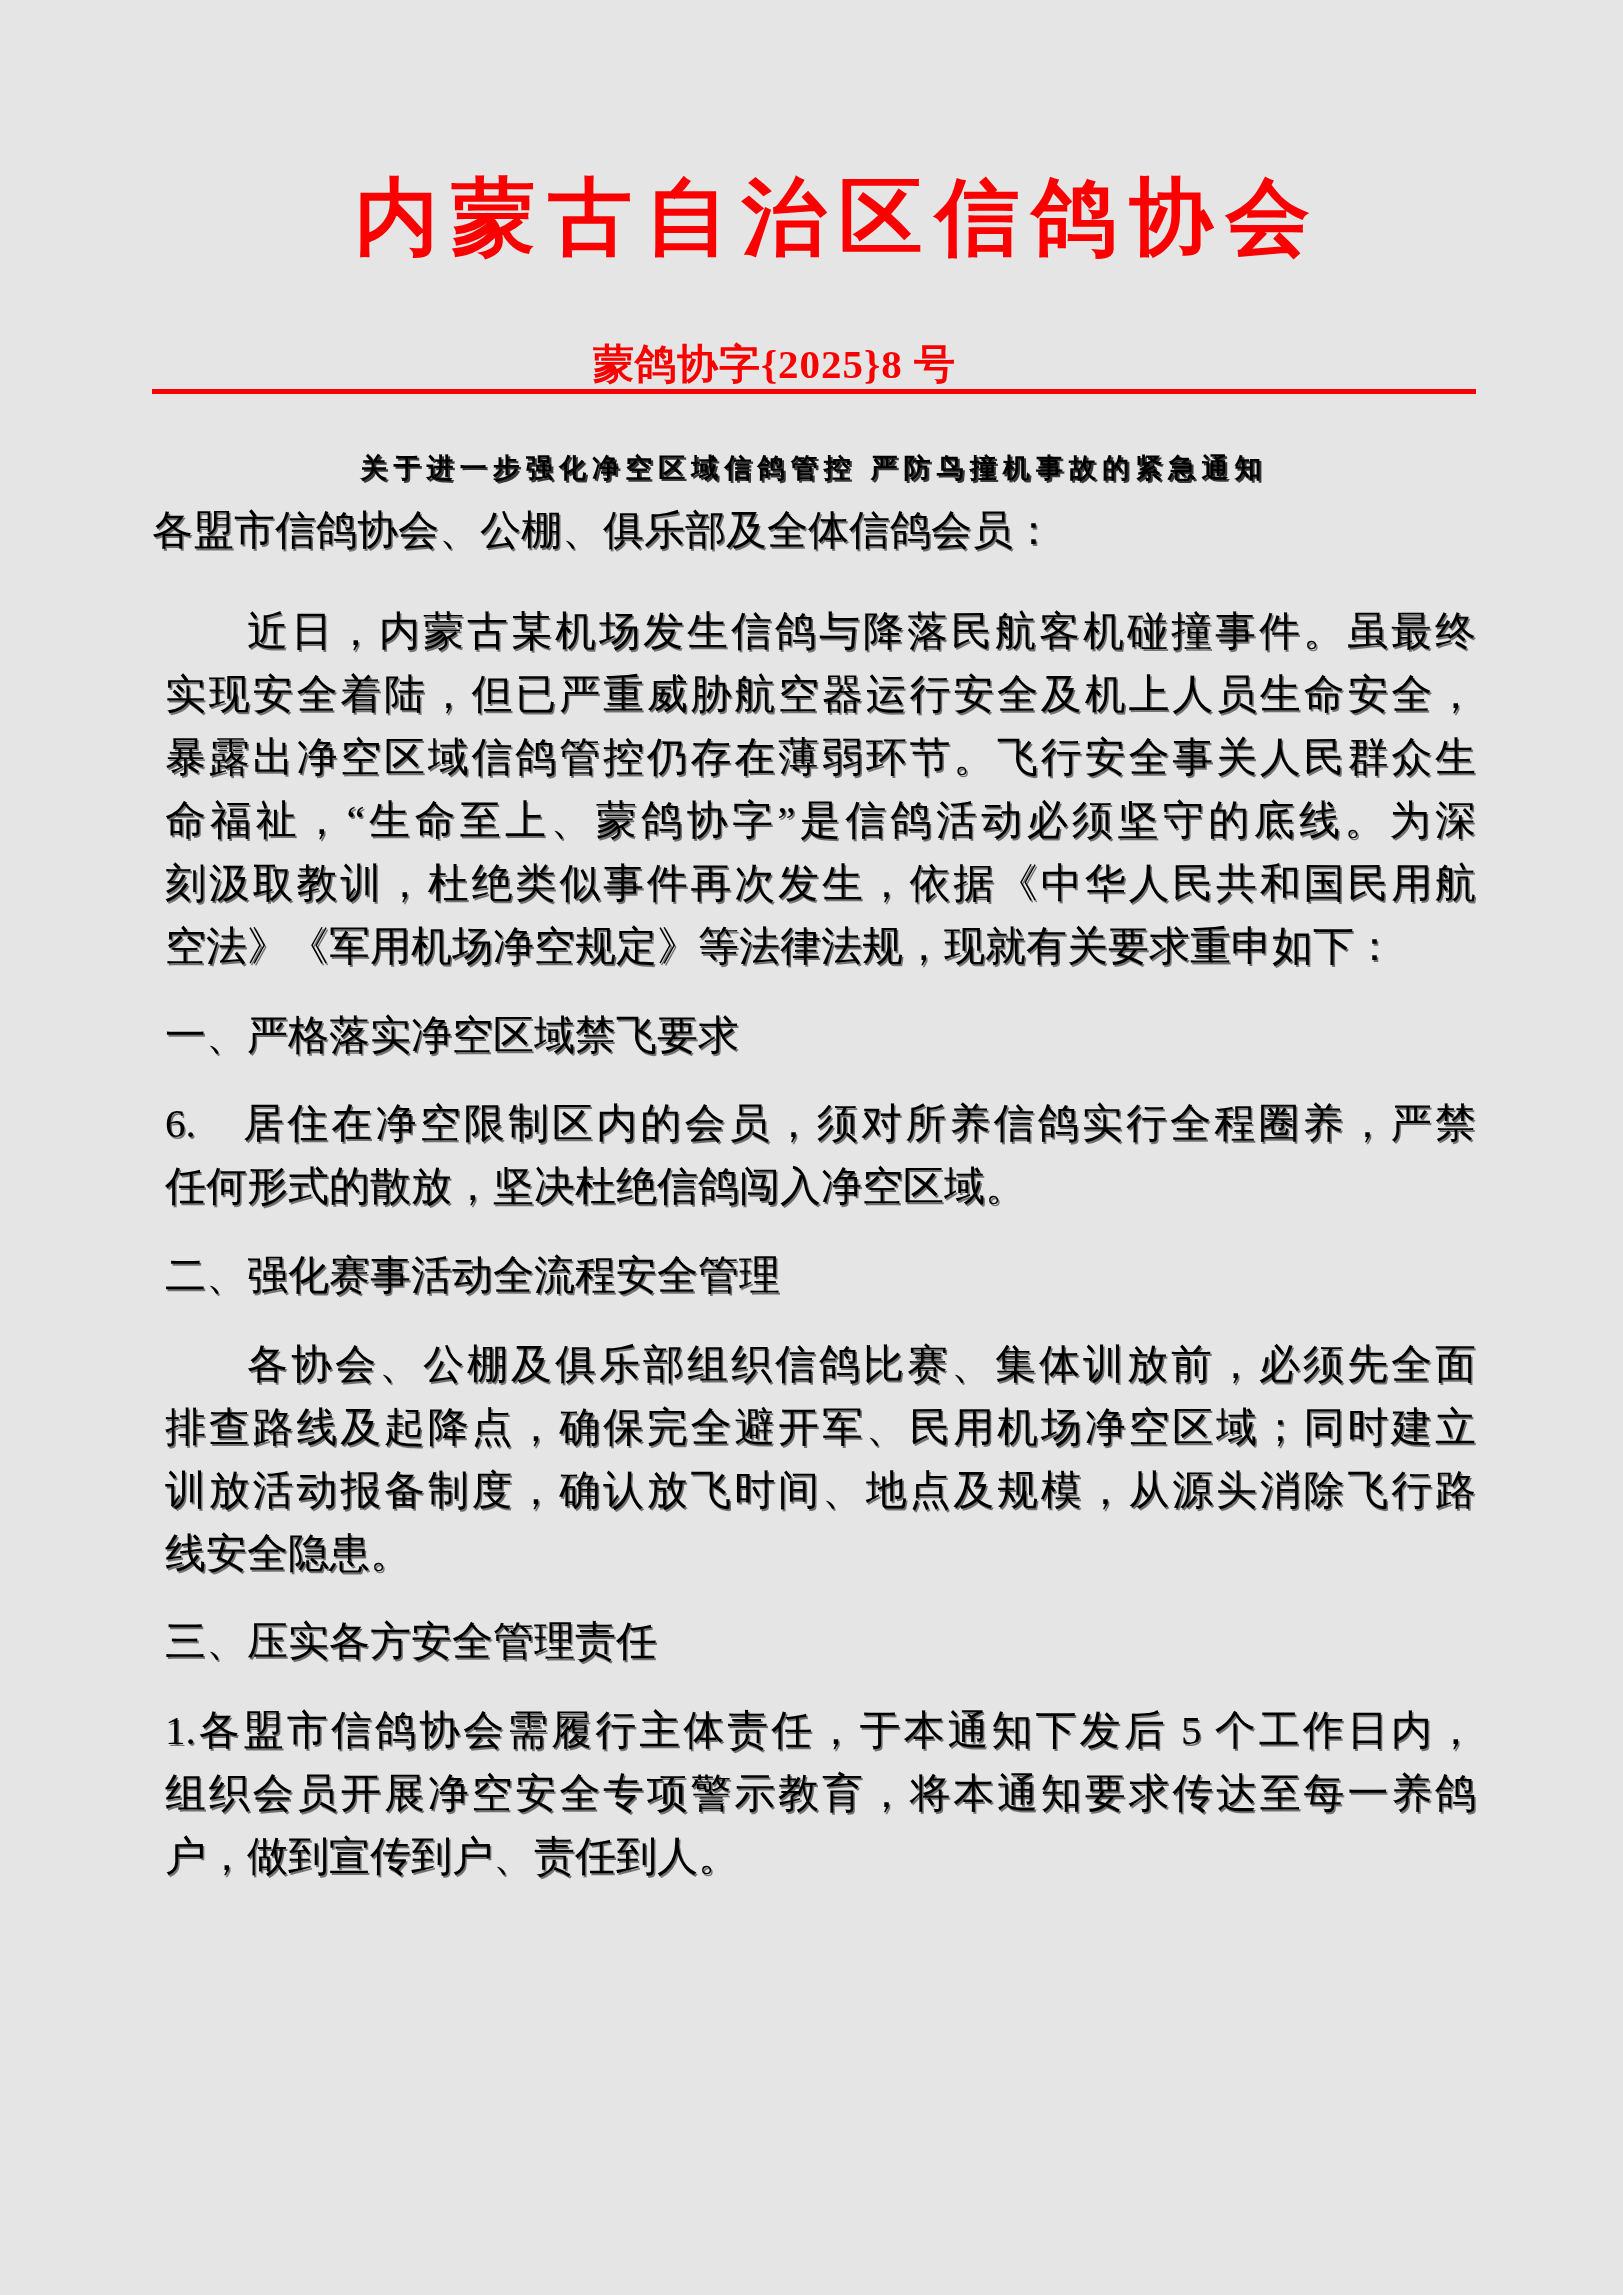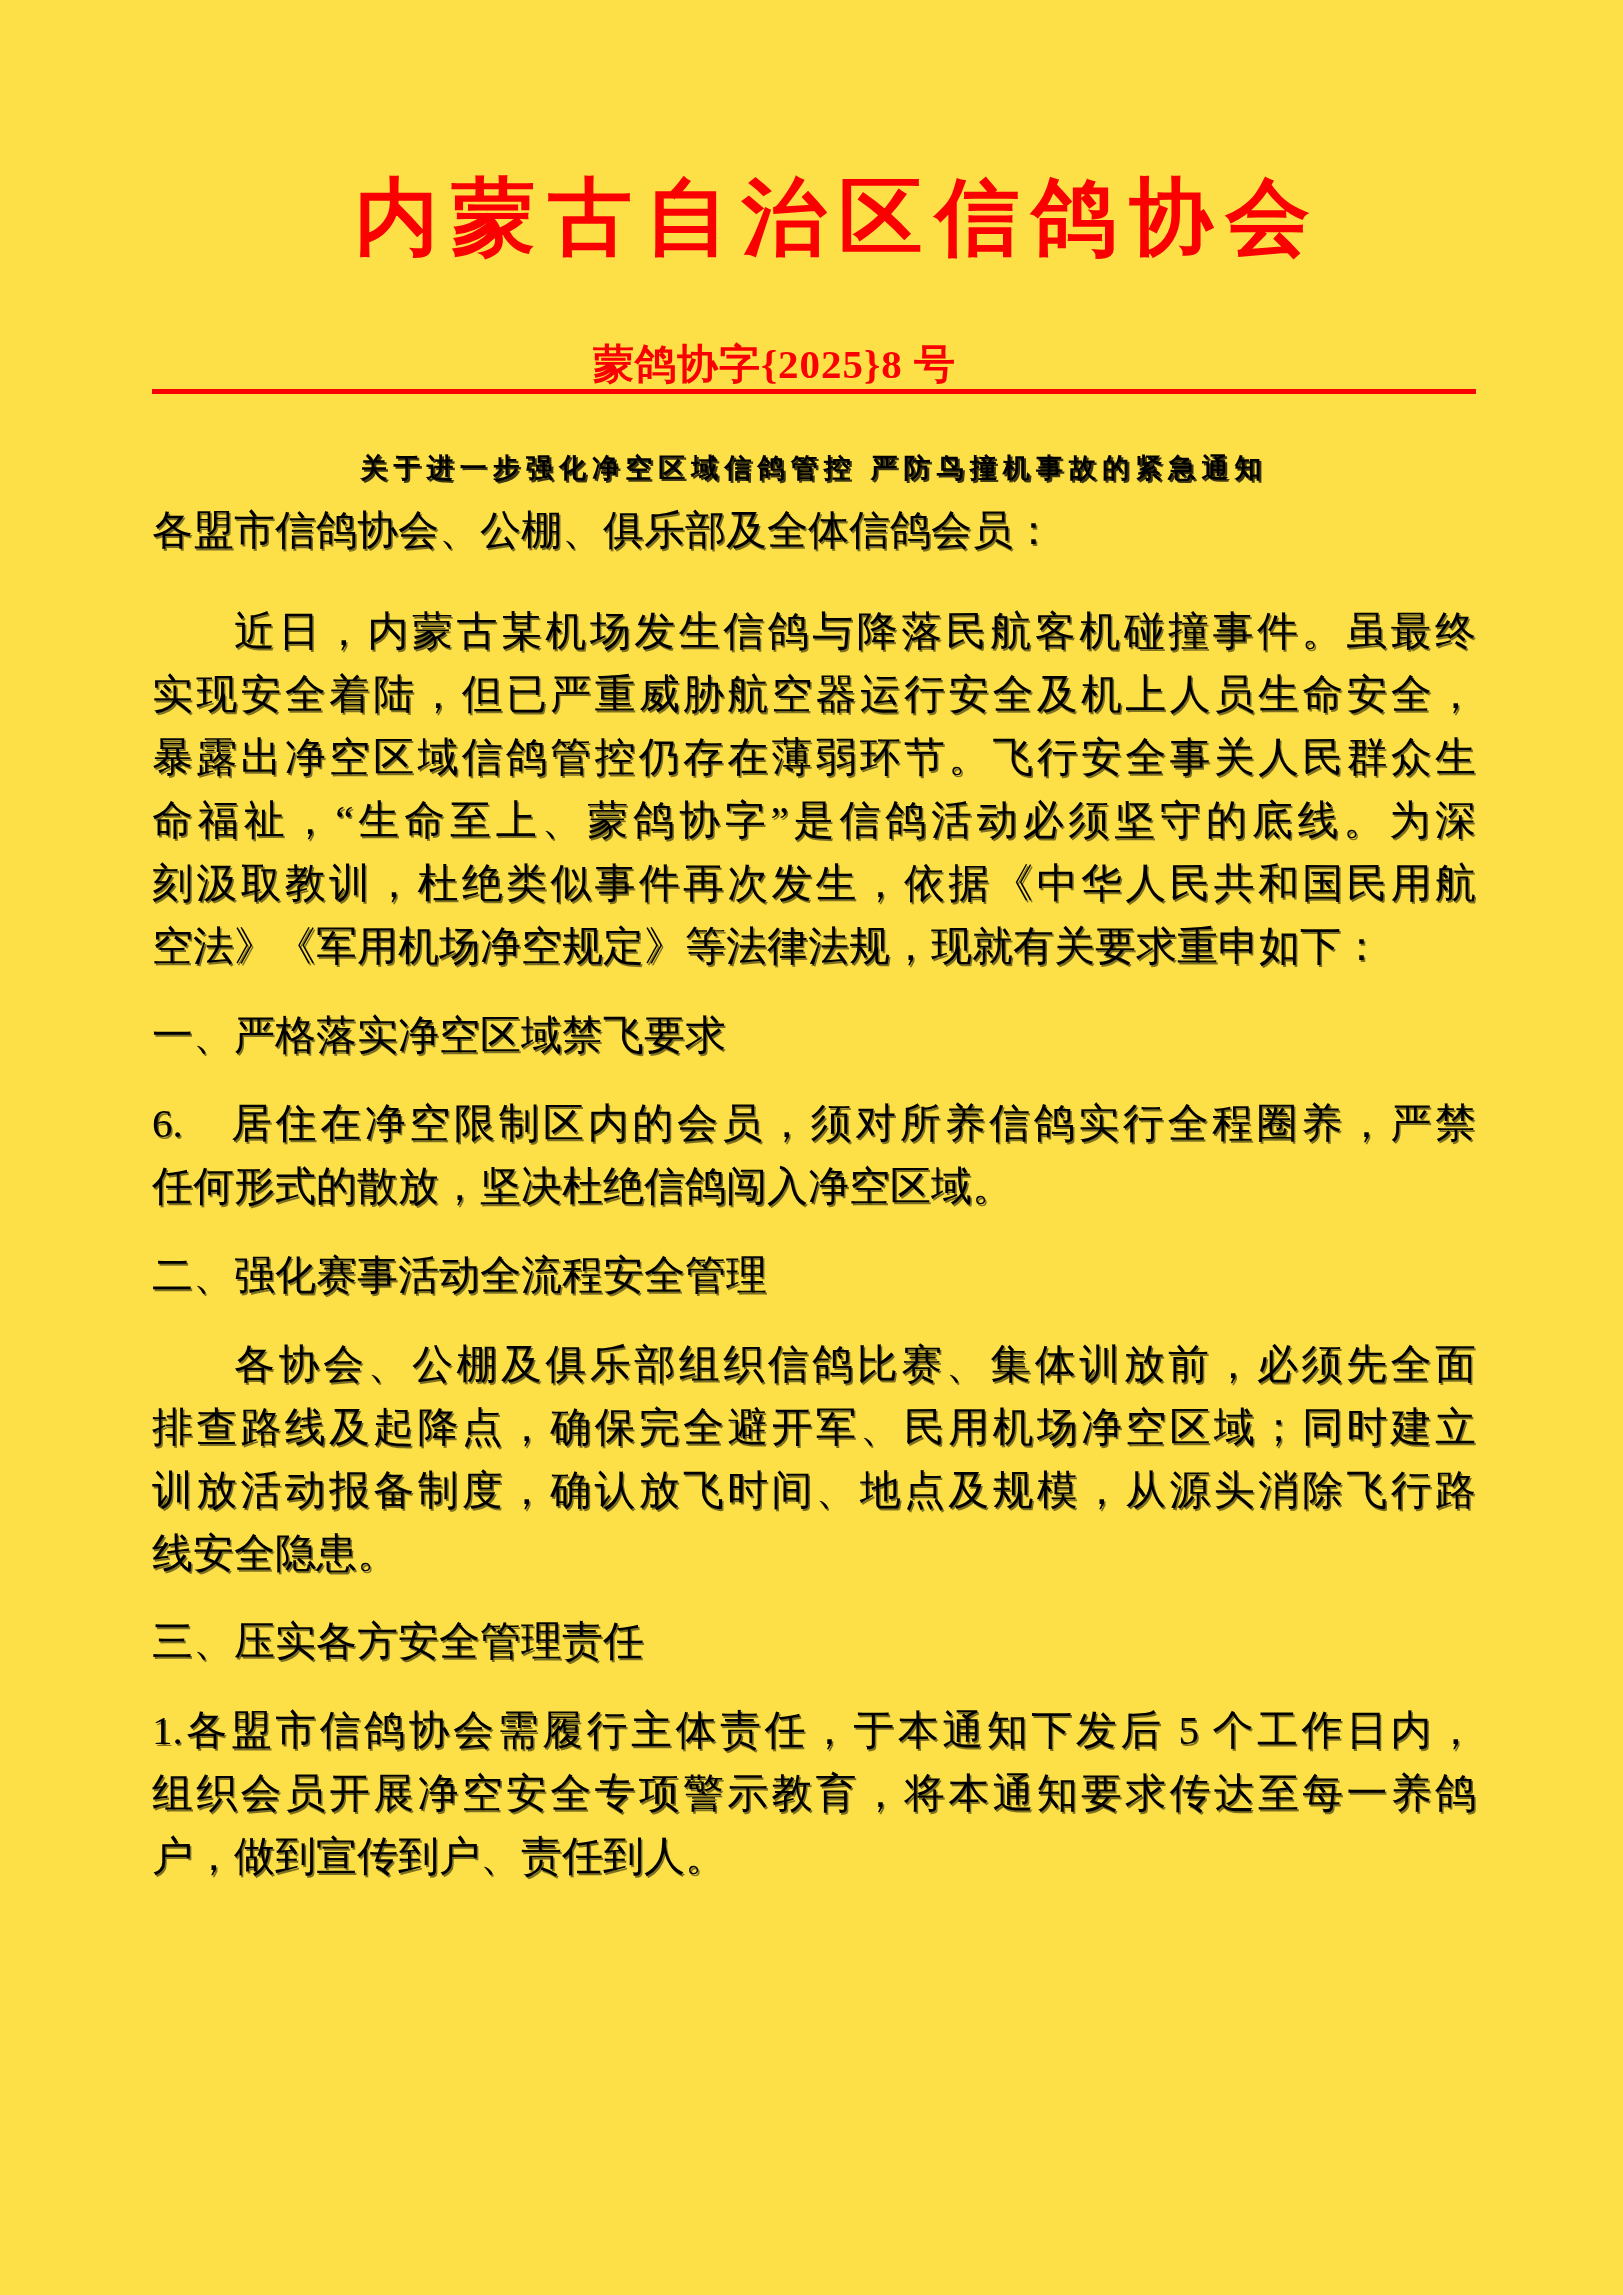--- a/index.html
+++ b/index.html
@@ -1,19 +1,19 @@
 <!DOCTYPE html>
 <html style="font-size:8.2px"><head>
 <meta charset="utf-8">
 <style>
   html,body{margin:0;padding:0;background:#ffffff;}
   #page{
     position:relative;
     width:1623px;height:2295px;
-    background:#fde047;
+    background:#e5e5e5;
     overflow:hidden;
     font-family:"Liberation Serif","DejaVu Serif",serif;
     color:#000000;
     box-sizing:border-box;
     padding:0 147px 0 152px;
   }
   .org-title{
     margin-top:169px;
     font-size:84px;line-height:97px;
     font-weight:900;
@@ -48,21 +48,21 @@
     white-space:nowrap;
     font-family:"Liberation Sans","DejaVu Sans",sans-serif;
     text-shadow:2px 2px 0 rgba(0,0,0,0.75);
   }
   .salutation{
     margin-top:18px;
     font-size:41px;line-height:43px;
     text-shadow:1.5px 1.5px 0 rgba(0,0,0,0.5);
     white-space:nowrap;
   }
-  .notice-body{margin-top:48px;}
+  .notice-body{margin-top:48px;margin-left:13px;}
   .block + .block{margin-top:25.6px;}
   .line{
     font-size:41px;
     height:63px;line-height:63px;
     text-align:justify;
     text-align-last:justify;
     text-justify:inter-ideograph;
     text-shadow:1.5px 1.5px 0 rgba(0,0,0,0.5);
     overflow:hidden;
   }

